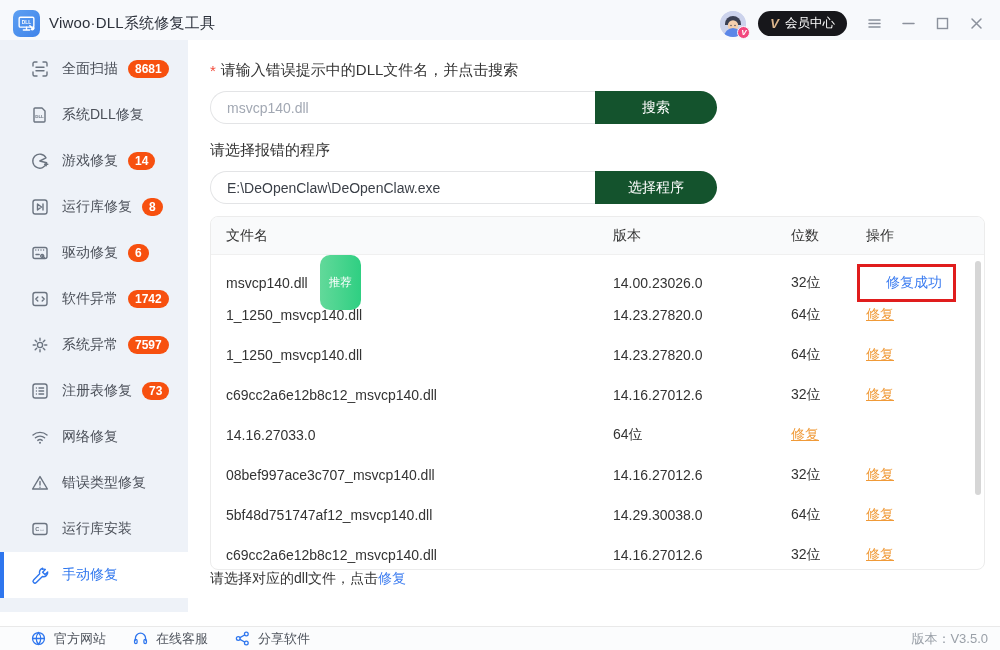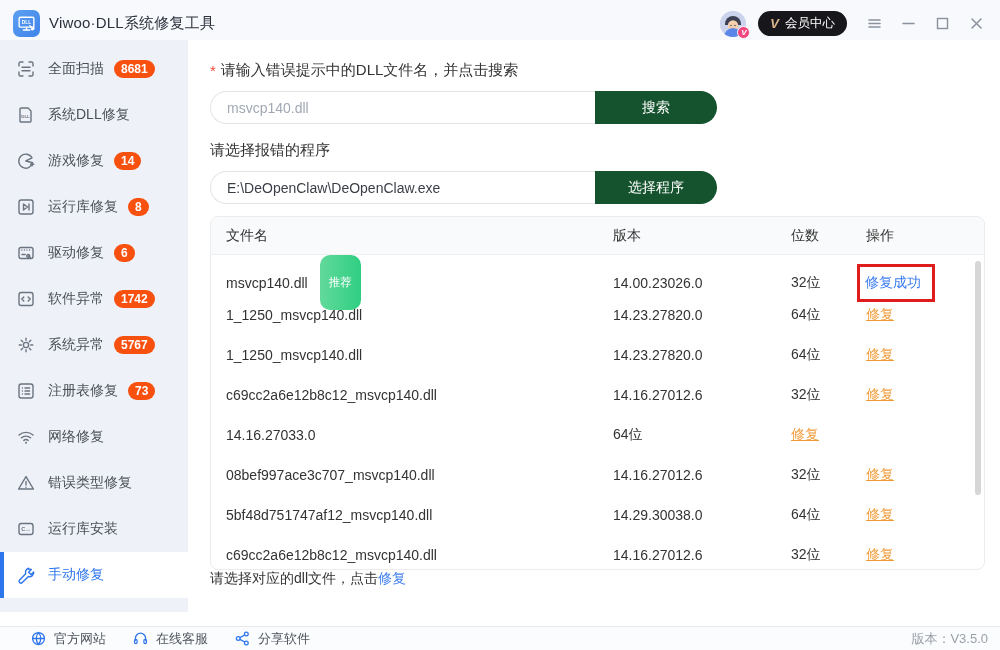--- a/index.html
+++ b/index.html
@@ -38,21 +38,21 @@
   .member-v { color:#dcb68d; font-weight:bold; font-style:italic; font-size:13px; }
   .win-controls { display:flex; align-items:center; gap:19px; margin-left:20px; color:#8b919c; }
   .win-controls .wc { cursor:pointer; display:flex; align-items:center; }
 
   
   .sidebar {
     position:absolute; top:40px; left:0; width:188px; height:572px;
     background:#eef2f8; padding-top:6px;
   }
   .side-item {
-    height:46px; display:flex; align-items:center; padding-left:16px;
+    height:46px; display:flex; align-items:center; padding-left:30px;
     font-size:14px; color:#4a4f58; cursor:pointer; position:relative;
   }
   .side-item svg { color:#6b7480; margin-right:12px; flex:none; }
   .side-badge {
     margin-left:10px; background:#f7500f; color:#fff; font-size:12px; font-weight:bold;
     padding:2px 7px; border-radius:10px; line-height:1.2;
   }
   .side-item.active { background:#ffffff; color:#2e76ee; }
   .side-item.active::before {
     content:""; position:absolute; left:0; top:0; width:4px; height:100%; background:#2e76ee;
@@ -105,21 +105,21 @@
     height:40px; display:grid; grid-template-columns:387px 178px 75px 1fr;
     align-items:center; padding-left:15px; font-size:14px; color:#333; cursor:default;
   }
   .name-cell { display:flex; align-items:center; }
   .tag {
     margin-left:12px; background:linear-gradient(90deg,#62d99a,#2fcf82);
     color:#fff; font-size:11.5px; padding:20px 9px; border-radius:10px;
   }
   .repair-link { color:#f09a38; text-decoration:underline; cursor:pointer; }
   .success-link { color:#3a7bf0; cursor:pointer; }
-  .red-box { display:inline-block; border:3px solid #e01d1d; padding:7px 11px 7px 5px; margin:-7px 16px -7px -9px; }
+  .red-box { display:inline-block; border:3px solid #e01d1d; padding:7px 11px 7px 26px; margin:-7px 16px -7px -9px; }
   .scroll-thumb {
     position:absolute; right:3px; top:44px; width:6px; height:234px;
     background:#d6d6d6; border-radius:3px; cursor:pointer;
   }
 
   .hint { font-size:14px; color:#333; }
   .hint-link { color:#3a7bf0; cursor:pointer; }
 </style>
 </head>
 <body>
@@ -232,21 +232,21 @@
     <span>软件异常</span>
     <span class="side-badge">1742</span>
   </div>
 
   <div class="side-item">
     <svg width="20" height="20" viewBox="0 0 20 20" fill="none" stroke="currentColor" stroke-width="1.4" stroke-linecap="round" stroke-linejoin="round">
       <circle cx="10" cy="10" r="2.6"></circle>
       <path d="M10 3.2v2.1M10 14.7v2.1M3.2 10h2.1M14.7 10h2.1M5.2 5.2l1.5 1.5M13.3 13.3l1.5 1.5M14.8 5.2l-1.5 1.5M6.7 13.3l-1.5 1.5"></path>
     </svg>
     <span>系统异常</span>
-    <span class="side-badge">5767</span>
+    <span class="side-badge">7597</span>
   </div>
 
   <div class="side-item">
     <svg width="20" height="20" viewBox="0 0 20 20" fill="none" stroke="currentColor" stroke-width="1.4" stroke-linecap="round" stroke-linejoin="round">
       <rect x="3" y="3" width="14" height="14" rx="2.2"></rect>
       <path d="M6.4 7h.01M9 7h4.6M6.4 10h.01M9 10h4.6M6.4 13h.01M9 13h4.6"></path>
     </svg>
     <span>注册表修复</span>
     <span class="side-badge">73</span>
   </div>

